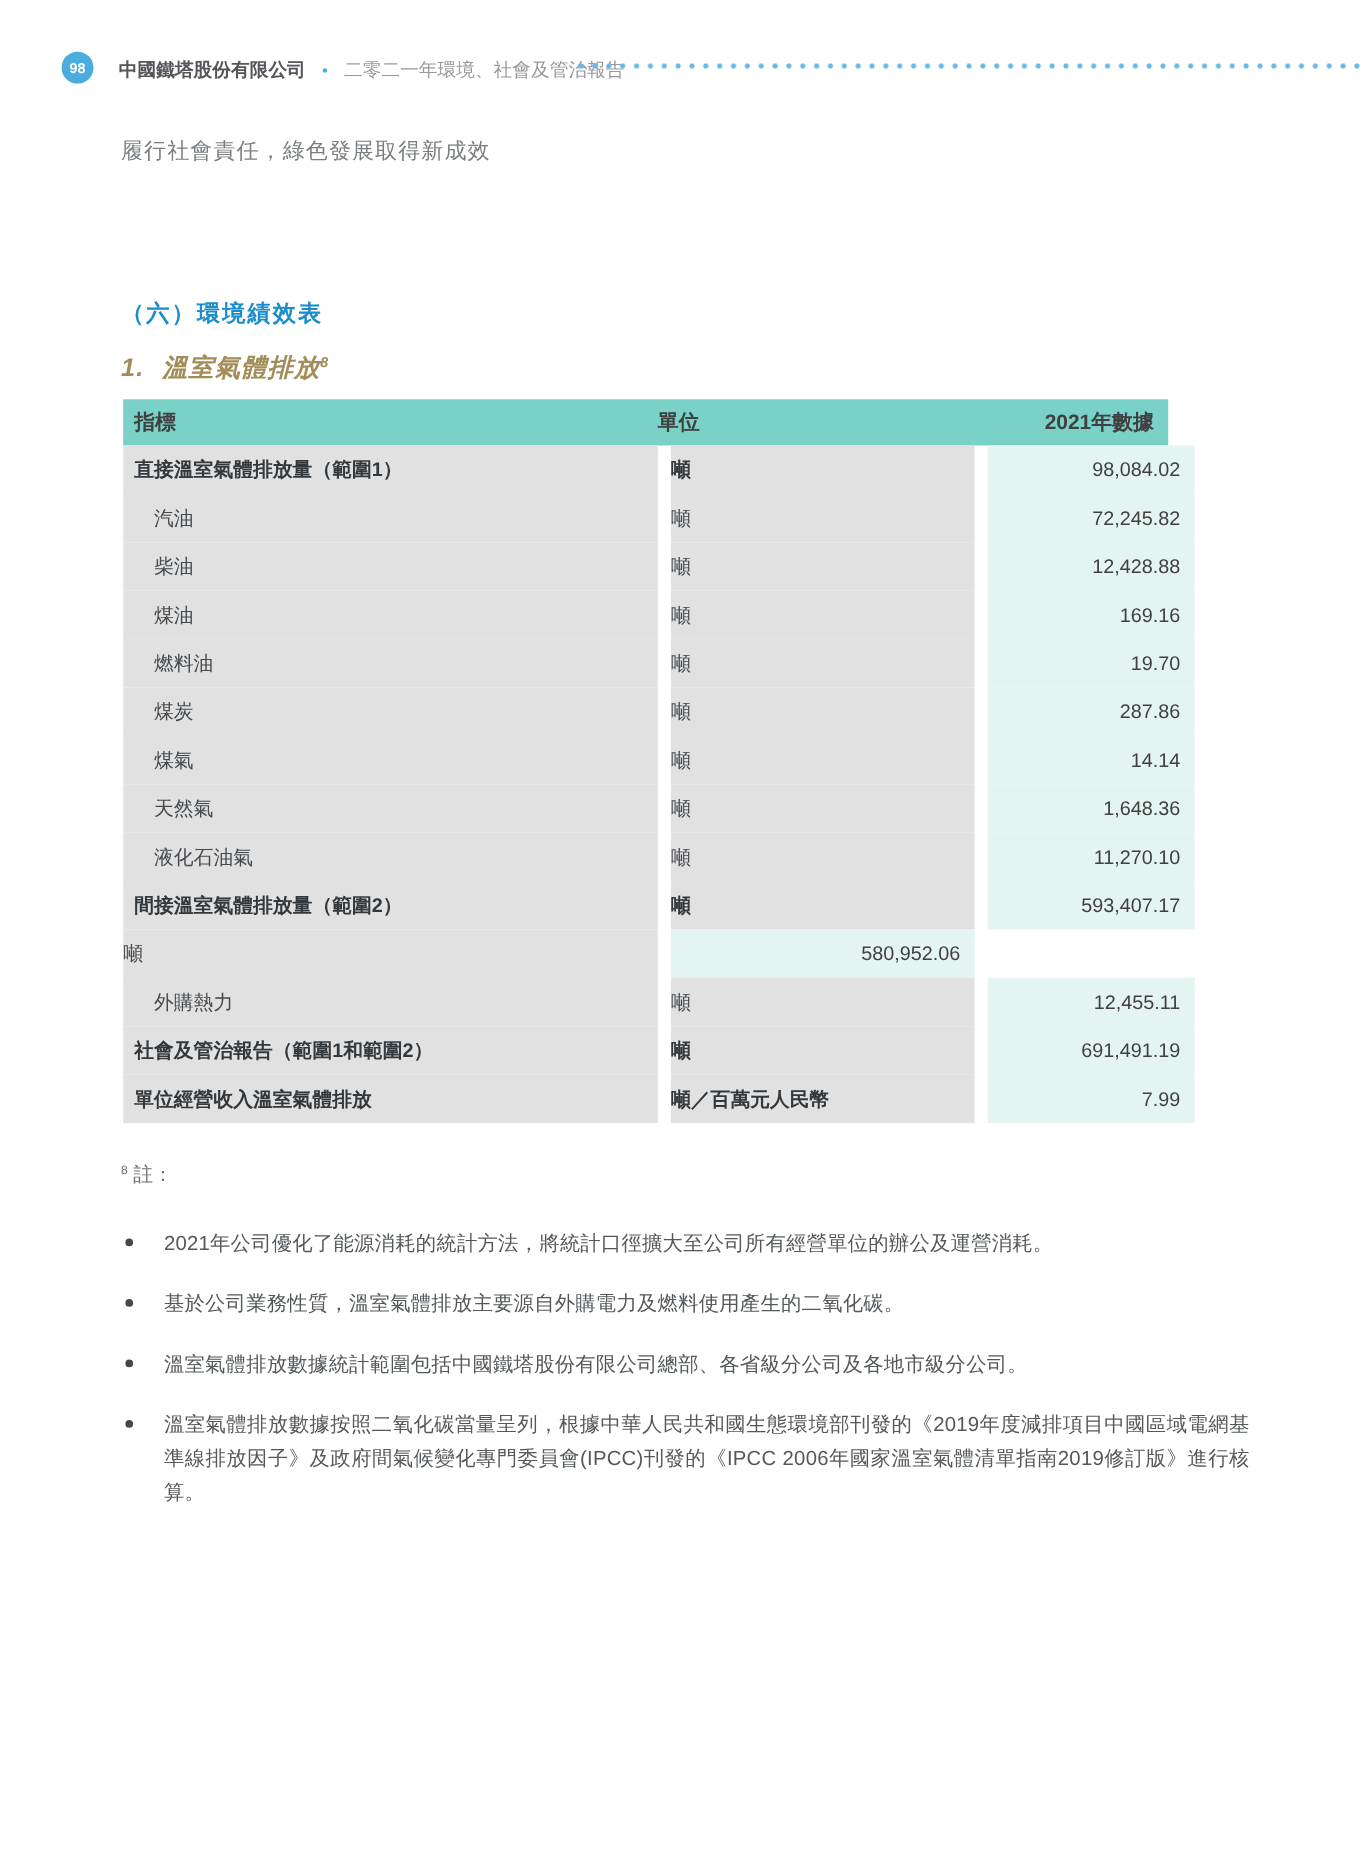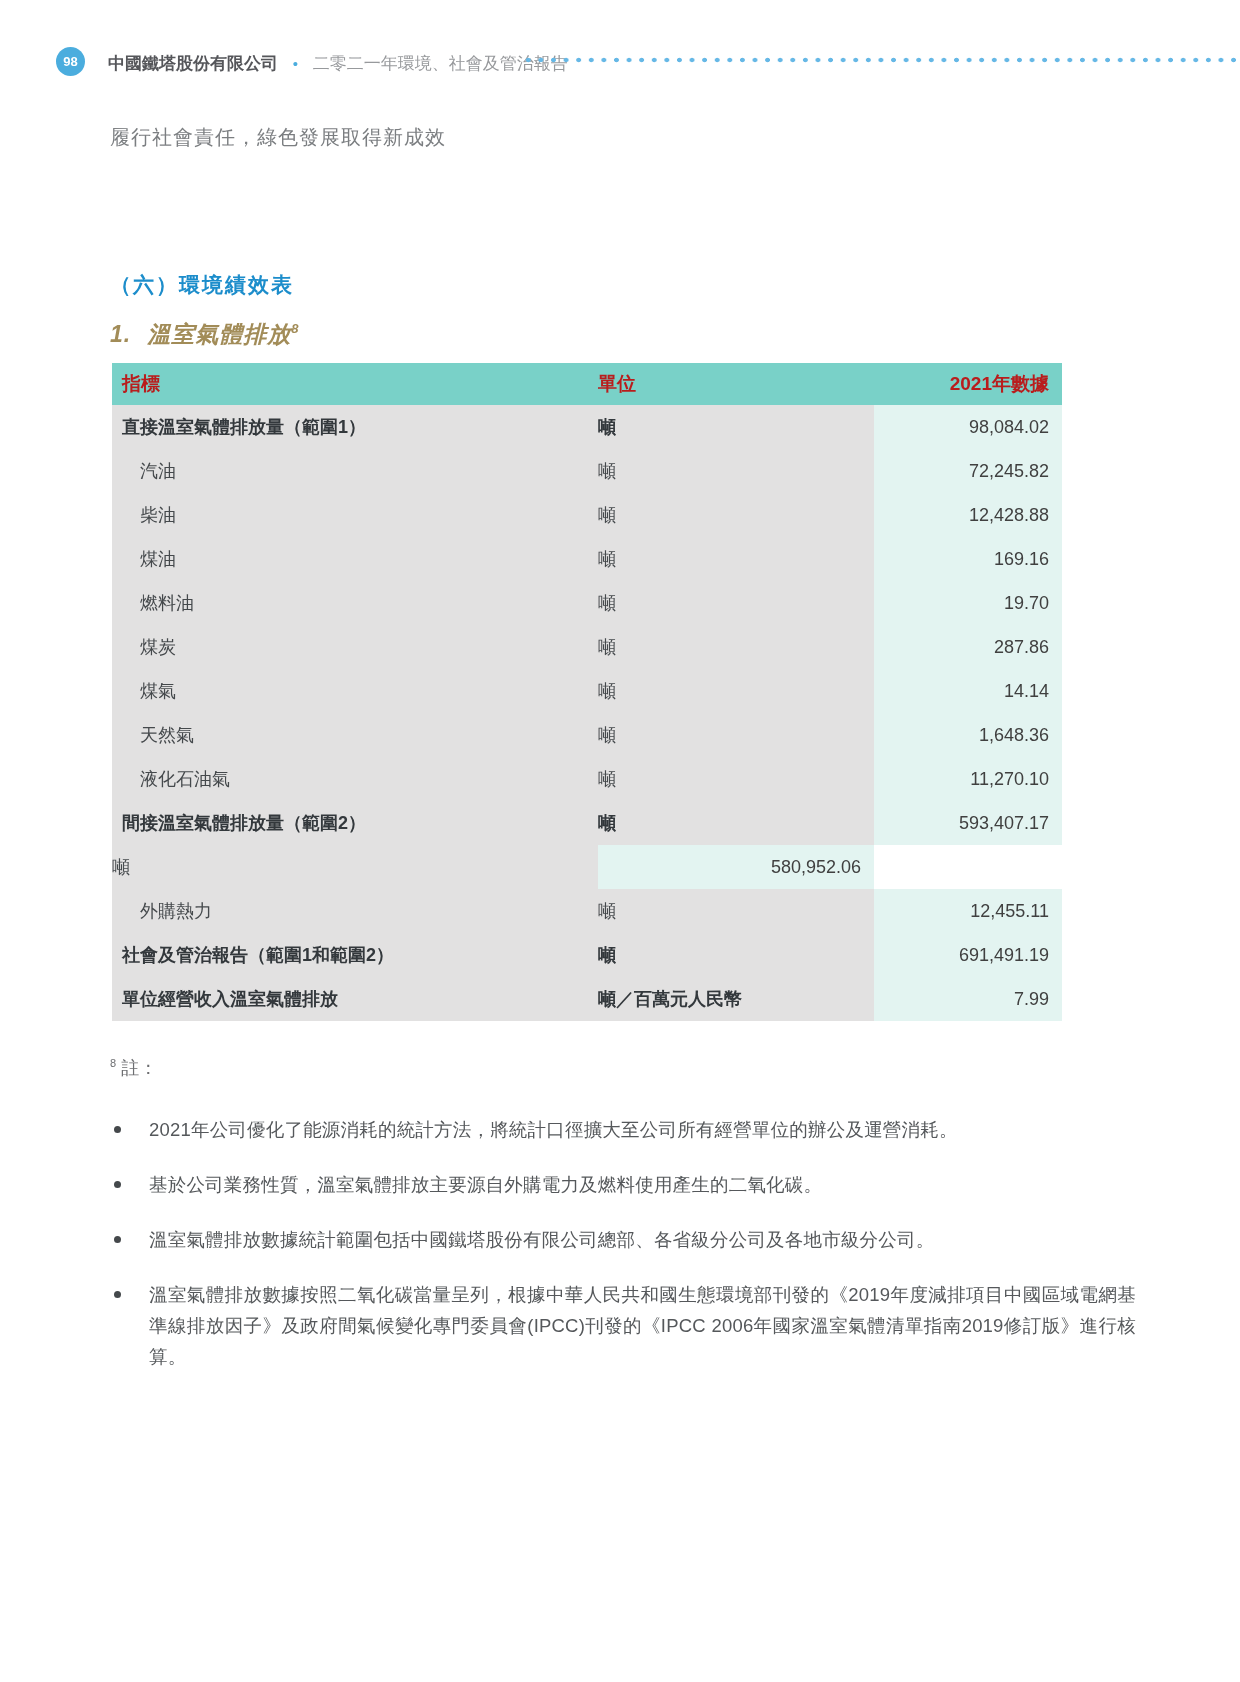--- a/index.html
+++ b/index.html
@@ -37,25 +37,25 @@
     position:absolute;left:110px;top:319px;font-size:23px;font-weight:bold;font-style:italic;
     color:var(--heading-gold);letter-spacing:1px;
   }
   .h-gold .num{margin-right:16px;}
   .h-gold sup{font-size:13px;font-style:italic;}
   
   .gtable{position:absolute;left:112px;top:363px;width:950px;}
   .grow{display:grid;grid-template-columns:486px 276px 188px;}
   .g-header{height:42px;background:var(--teal-header);}
   .g-header .cell{
-    display:flex;align-items:center;color:#b91c1c;font-weight:bold;font-size:19px;
+    display:flex;align-items:center;color:#404040;font-weight:bold;font-size:19px;
   }
   .cell.c-ind{padding-left:10px;}
   .cell.c-val{justify-content:flex-end;padding-right:13px;text-align:right;}
-  .g-body .grow{height:44px;}
+  .g-body .grow{height:44px;gap:12px;}
   .g-body .cell{display:flex;align-items:center;font-size:18px;color:#45494c;}
   .g-body .c-ind,.g-body .c-unit{background:var(--cell-gray);}
   .g-body .c-val{background:var(--cell-mint);color:#404040;}
   .grow.bold .c-ind,.grow.bold .c-unit{font-weight:bold;color:#33383c;}
   .grow.indent .c-ind{padding-left:28px;text-align:right;}
   
   .fnote{position:absolute;left:110px;top:1056px;font-size:18px;color:#6d6e71;}
   .fnote sup{font-size:11px;margin-right:5px;}
   
   .bullets{position:absolute;left:114px;top:1114px;width:1022px;}

